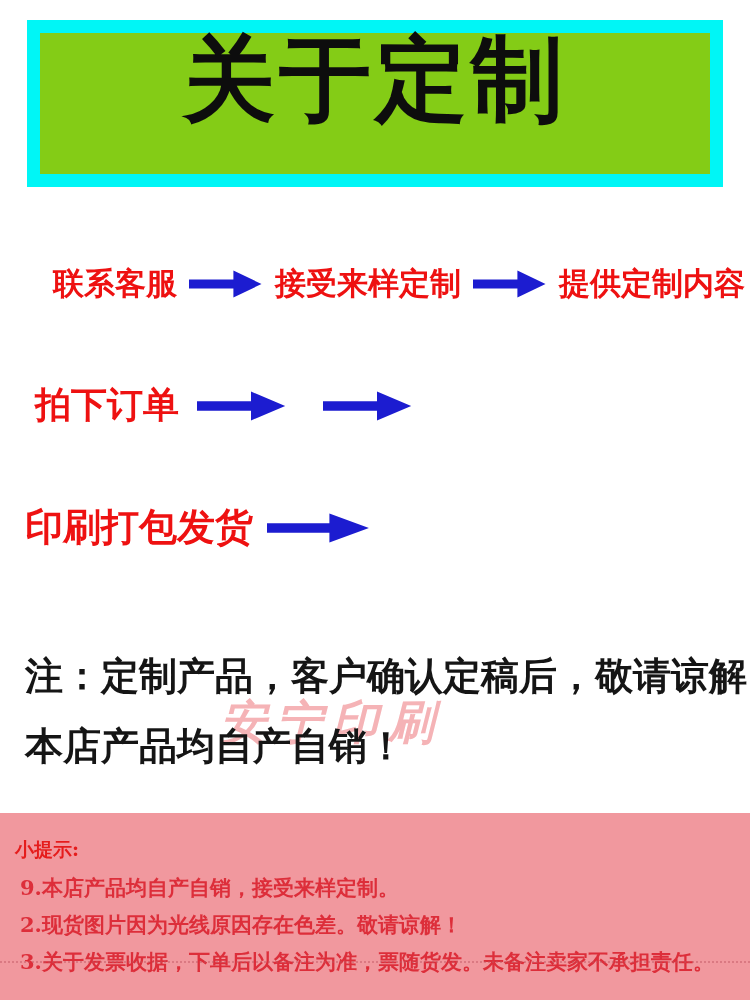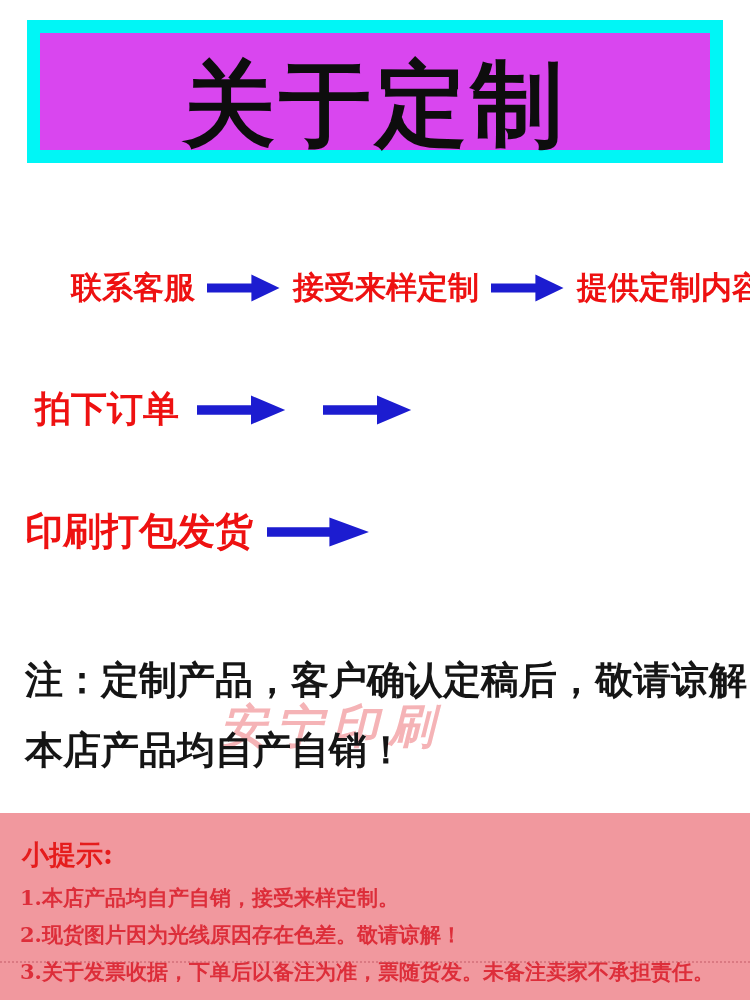--- a/index.html
+++ b/index.html
@@ -7,43 +7,43 @@
     width:750px;height:1000px;background:#ffffff;overflow:hidden;
     font-family:"Liberation Sans","DejaVu Sans",sans-serif;
     position:relative;
   }
   .page{position:relative;width:750px;height:1000px;}
 
   
   .title-box{
     box-sizing:border-box;
     margin:20px 27px 0 27px;
-    height:143px;
+    height:167px;
     border:13px solid #00f6f6;
-    background:#d946ef;
-    display:flex;align-items:flex-end;justify-content:center;
+    background:#84cc16;
+    display:flex;align-items:flex-start;justify-content:center;
   }
   .title-box h1{
     margin:0;
     font-size:92px;line-height:1;
     font-weight:bold;color:#0d0d0d;
     letter-spacing:4px;
     font-family:"Liberation Sans","DejaVu Sans",sans-serif;
   }
 
   
   .flow-row{
     display:flex;align-items:center;
     color:#ee1111;font-weight:bold;
     font-family:"DejaVu Serif","Liberation Serif",serif;
     white-space:nowrap;
   }
   .flow-row .arrow{display:block;flex:0 0 auto;}
   .flow-row .arrow polygon{fill:#1c1cd0;}
-  .row1{margin-top:104px;padding-left:71px;font-size:31px;}
+  .row1{margin-top:76px;padding-left:53px;font-size:31px;}
   .row1 .arrow{width:74px;height:30px;margin:0 12px;}
   .row2{margin-top:76px;padding-left:35px;font-size:36px;}
   .row2 .arrow{width:90px;height:32px;margin:0 18px;}
   .row3{margin-top:72px;padding-left:25px;font-size:38px;}
   .row3 .arrow{width:104px;height:32px;margin:0 26px 0 14px;}
 
   
   .note{
     position:relative;
     margin-top:88px;
@@ -61,22 +61,22 @@
     font-family:"DejaVu Serif","Liberation Serif",serif;
   }
 
   
   .tips{
     position:absolute;left:0;right:0;top:793px;bottom:0;
     background:#f1989e;
     font-family:"DejaVu Serif","Liberation Serif",serif;
   }
   .tips-title{
-    margin:24px 0 0 22px;
-    font-size:27px;font-weight:bold;color:#e51c1c;
+    margin:24px 0 0 15px;
+    font-size:19px;font-weight:bold;color:#e51c1c;
   }
   .tip-line{
     margin:13px 0 0 20px;
     font-size:21px;font-weight:bold;color:#dd2e3a;
     line-height:24px;white-space:nowrap;
   }
   .perforation{
     position:absolute;left:0;right:0;top:148px;height:0;
     border-top:2px dotted rgba(190,85,95,0.45);
   }
@@ -120,19 +120,19 @@
   </div>
 
   <div class="note">
     <span class="watermark">安宁印刷</span>
     <p>注：定制产品，客户确认定稿后，敬请谅解</p>
     <p>本店产品均自产自销！</p>
   </div>
 
   <div class="tips">
     <div class="tips-title">小提示:</div>
-    <div class="tip-line">1.本店产品均自产自销，接受来样定制。</div>
+    <div class="tip-line">9.本店产品均自产自销，接受来样定制。</div>
     <div class="tip-line">2.现货图片因为光线原因存在色差。敬请谅解！</div>
     <div class="tip-line">3.关于发票收据，下单后以备注为准，票随货发。未备注卖家不承担责任。</div>
     <div class="perforation"></div>
   </div>
 
 </div>
 
 </body></html>

